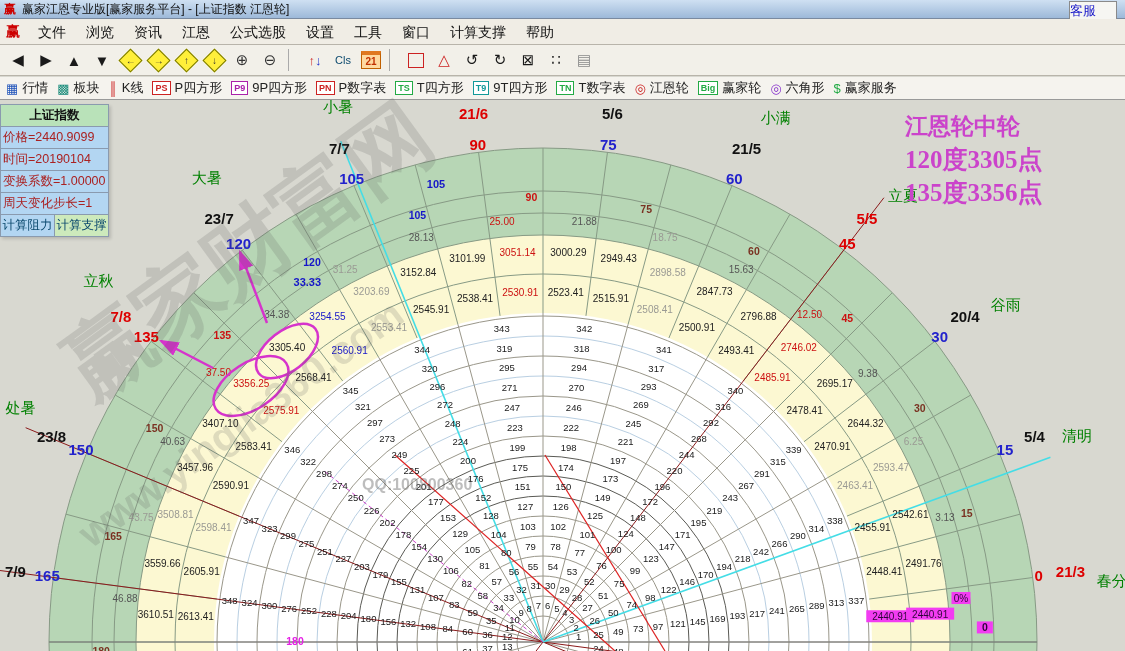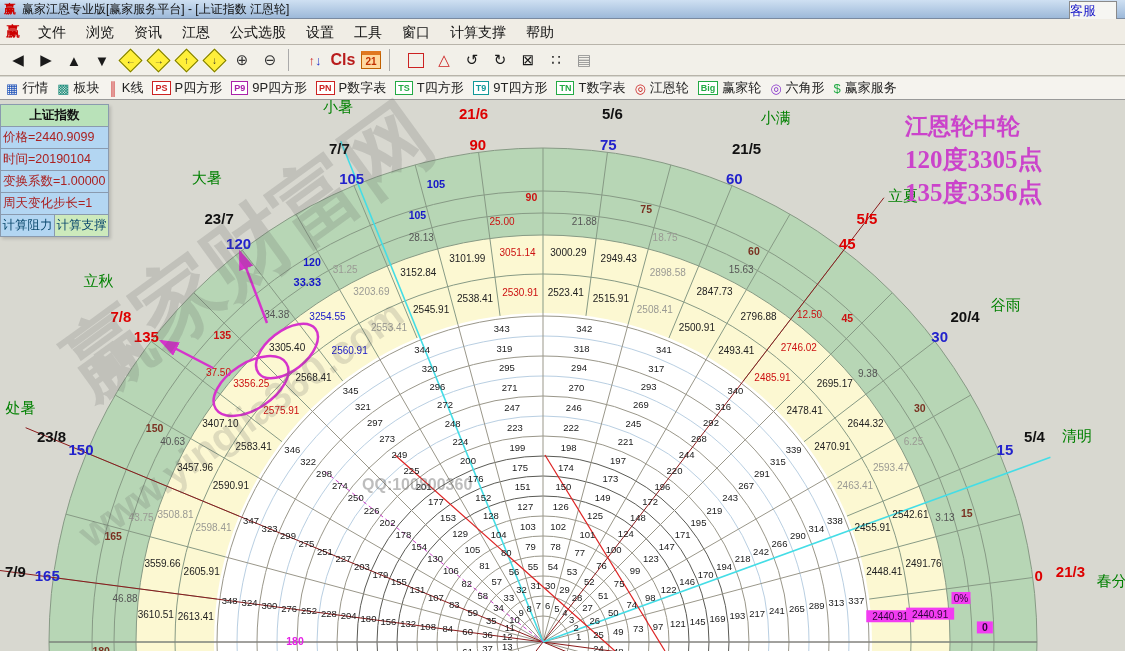--- a/index.html
+++ b/index.html
@@ -104,21 +104,21 @@
           <span>↓</span>
         </div>
       </div>
       <div class="tb" style="color: rgb(51, 51, 51);">⊕</div>
       <div class="tb" style="color: rgb(51, 51, 51);">⊖</div>
       <div class="tb sep"></div>
       <div class="tb">
         <span style="color:#cc2222;font-size:13px">↑</span>
         <span style="color:#2233cc;font-size:13px">↓</span>
       </div>
-      <div class="tb" style="color: #b91c1c; font-size: 16px; font-weight: bold;">Cls</div>
+      <div class="tb" style="color: #0c4a6e; font-size: 11px;">Cls</div>
       <div class="tb">
         <div class="chip-cal">21</div>
       </div>
       <div class="tb sep"></div>
       <div class="tb">
         <div class="sq"></div>
       </div>
       <div class="tb" style="color: rgb(204, 34, 34);">△</div>
       <div class="tb" style="color: rgb(26, 26, 26);">↺</div>
       <div class="tb" style="color: rgb(26, 26, 26);">↻</div>

